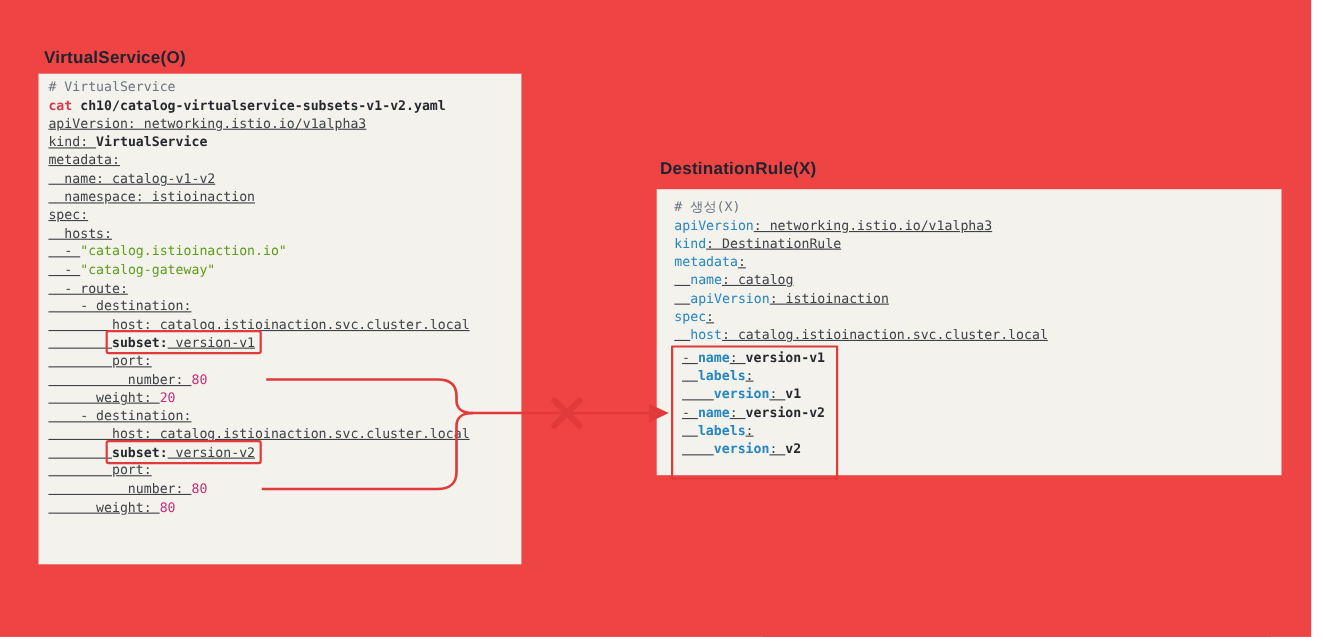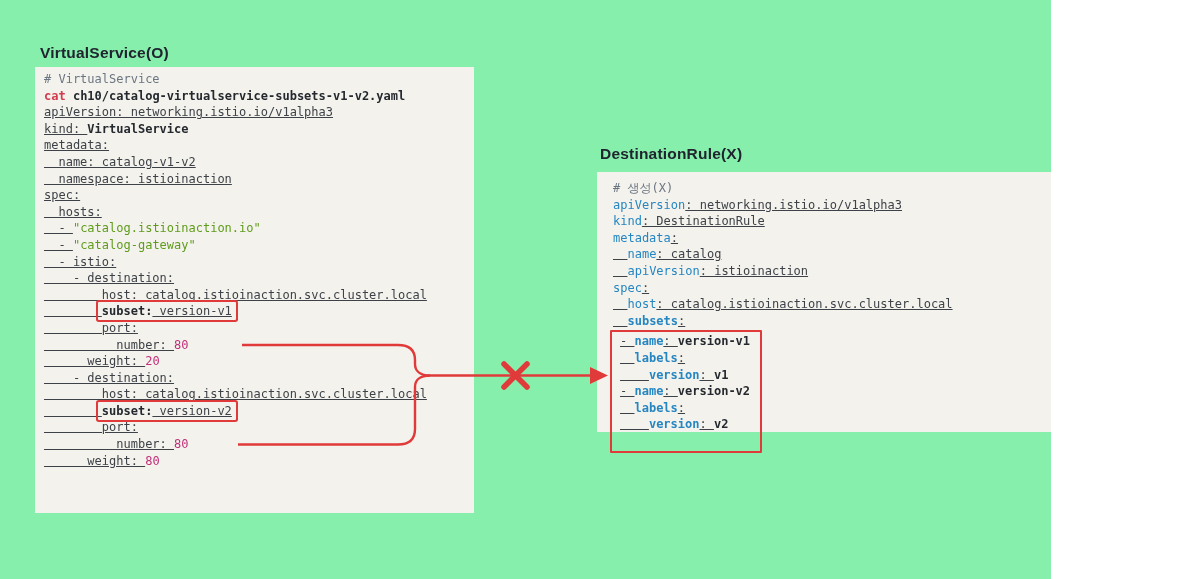--- a/index.html
+++ b/index.html
@@ -1,22 +1,22 @@
 <!DOCTYPE html>
 <html style="--accent-red: #e03a3a; --code-bg: #f4f2ec; --code-plain: #3d4248; --bold-dark: #24292f; --comment: #6b7683; --cmd-red: #d23c4e; --string-green: #5f9c1c; --number-magenta: #c0307a; --key-blue: #2586c2; --title-color: #20242e;"><head>
 <meta charset="utf-8">
 <style>
   * { margin:0; padding:0; box-sizing:border-box; }
   html,body { background:#ffffff; }
   body { font-family:"Liberation Sans", sans-serif; }
 
   .canvas {
     position:relative;
-    width:1051px; height:579px;
-    background:#86efac;
+    width:1192px; height:579px;
+    background:#ef4444;
     overflow:hidden;
   }
 
   .panel-title {
     position:absolute;
     font-size:15.5px;
     font-weight:600;
     letter-spacing:0.2px;
     color: var(--title-color, #20242e);
   }
@@ -85,21 +85,21 @@
       <div class="code-line"><span class="tok-cmd">cat</span><span class="tok-b"> ch10/catalog-virtualservice-subsets-v1-v2.yaml</span></div>
       <div class="code-line"><span class="tok-p">apiVersion: networking.istio.io/v1alpha3</span></div>
       <div class="code-line"><span class="tok-p">kind: </span><span class="tok-b">VirtualService</span></div>
       <div class="code-line"><span class="tok-p">metadata:</span></div>
       <div class="code-line"><span class="tok-p">  name: catalog-v1-v2</span></div>
       <div class="code-line"><span class="tok-p">  namespace: istioinaction</span></div>
       <div class="code-line"><span class="tok-p">spec:</span></div>
       <div class="code-line"><span class="tok-p">  hosts:</span></div>
       <div class="code-line"><span class="tok-p">  - </span><span class="tok-s">"catalog.istioinaction.io"</span></div>
       <div class="code-line"><span class="tok-p">  - </span><span class="tok-s">"catalog-gateway"</span></div>
-      <div class="code-line"><span class="tok-p">  - istio:</span></div>
+      <div class="code-line"><span class="tok-p">  - route:</span></div>
       <div class="code-line"><span class="tok-p">    - destination:</span></div>
       <div class="code-line"><span class="tok-p">        host: catalog.istioinaction.svc.cluster.local</span></div>
       <div class="code-line"><span class="tok-p">        </span><span class="inline-box"><span class="tok-b">subset:</span><span class="tok-p"> version-v1</span></span></div>
       <div class="code-line"><span class="tok-p">        port:</span></div>
       <div class="code-line"><span class="tok-p">          number: </span><span class="tok-n">80</span></div>
       <div class="code-line"><span class="tok-p">      weight: </span><span class="tok-n">20</span></div>
       <div class="code-line"><span class="tok-p">    - destination:</span></div>
       <div class="code-line"><span class="tok-p">        host: catalog.istioinaction.svc.cluster.local</span></div>
       <div class="code-line"><span class="tok-p">        </span><span class="inline-box"><span class="tok-b">subset:</span><span class="tok-p"> version-v2</span></span></div>
       <div class="code-line"><span class="tok-p">        port:</span></div>
@@ -111,21 +111,20 @@
 
   <div class="code-block" id="right-code">
       <div class="code-line"><span class="tok-c"># 생성(X)</span></div>
       <div class="code-line"><span class="tok-k">apiVersion</span><span class="tok-p">: networking.istio.io/v1alpha3</span></div>
       <div class="code-line"><span class="tok-k">kind</span><span class="tok-p">: DestinationRule</span></div>
       <div class="code-line"><span class="tok-k">metadata</span><span class="tok-p">:</span></div>
       <div class="code-line"><span class="tok-p">  </span><span class="tok-k">name</span><span class="tok-p">: catalog</span></div>
       <div class="code-line"><span class="tok-p">  </span><span class="tok-k">apiVersion</span><span class="tok-p">: istioinaction</span></div>
       <div class="code-line"><span class="tok-k">spec</span><span class="tok-p">:</span></div>
       <div class="code-line"><span class="tok-p">  </span><span class="tok-k">host</span><span class="tok-p">: catalog.istioinaction.svc.cluster.local</span></div>
-      <div class="code-line"><span class="tok-p">  </span><span class="tok-kb">subsets</span><span class="tok-p">:</span></div>
       <div class="block-box">
         <div class="code-line"><span class="tok-p">- </span><span class="tok-kb">name</span><span class="tok-p">: </span><span class="tok-b">version-v1</span></div>
         <div class="code-line"><span class="tok-p">  </span><span class="tok-kb">labels</span><span class="tok-p">:</span></div>
         <div class="code-line"><span class="tok-p">    </span><span class="tok-kb">version</span><span class="tok-p">: </span><span class="tok-b">v1</span></div>
         <div class="code-line"><span class="tok-p">- </span><span class="tok-kb">name</span><span class="tok-p">: </span><span class="tok-b">version-v2</span></div>
         <div class="code-line"><span class="tok-p">  </span><span class="tok-kb">labels</span><span class="tok-p">:</span></div>
         <div class="code-line"><span class="tok-p">    </span><span class="tok-kb">version</span><span class="tok-p">: </span><span class="tok-b">v2</span></div>
       </div>
     </div>
 

